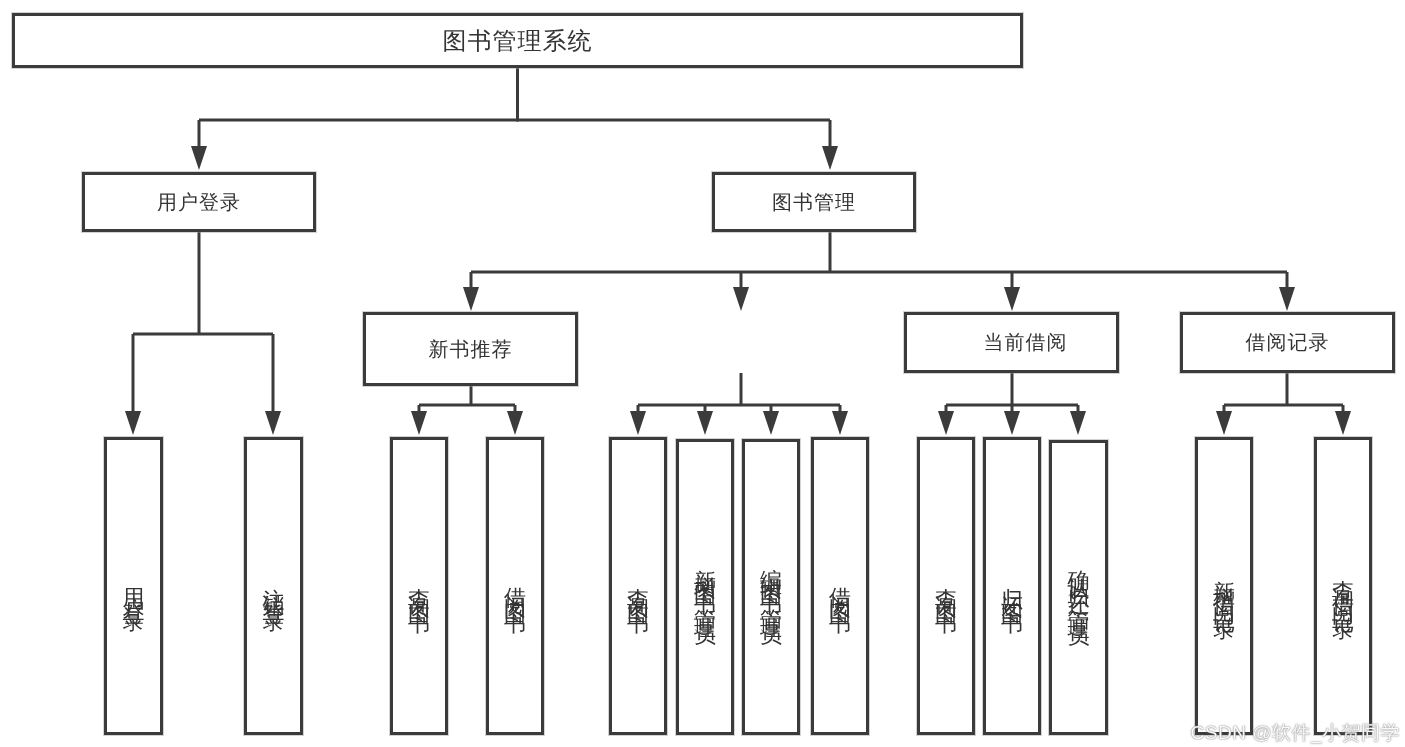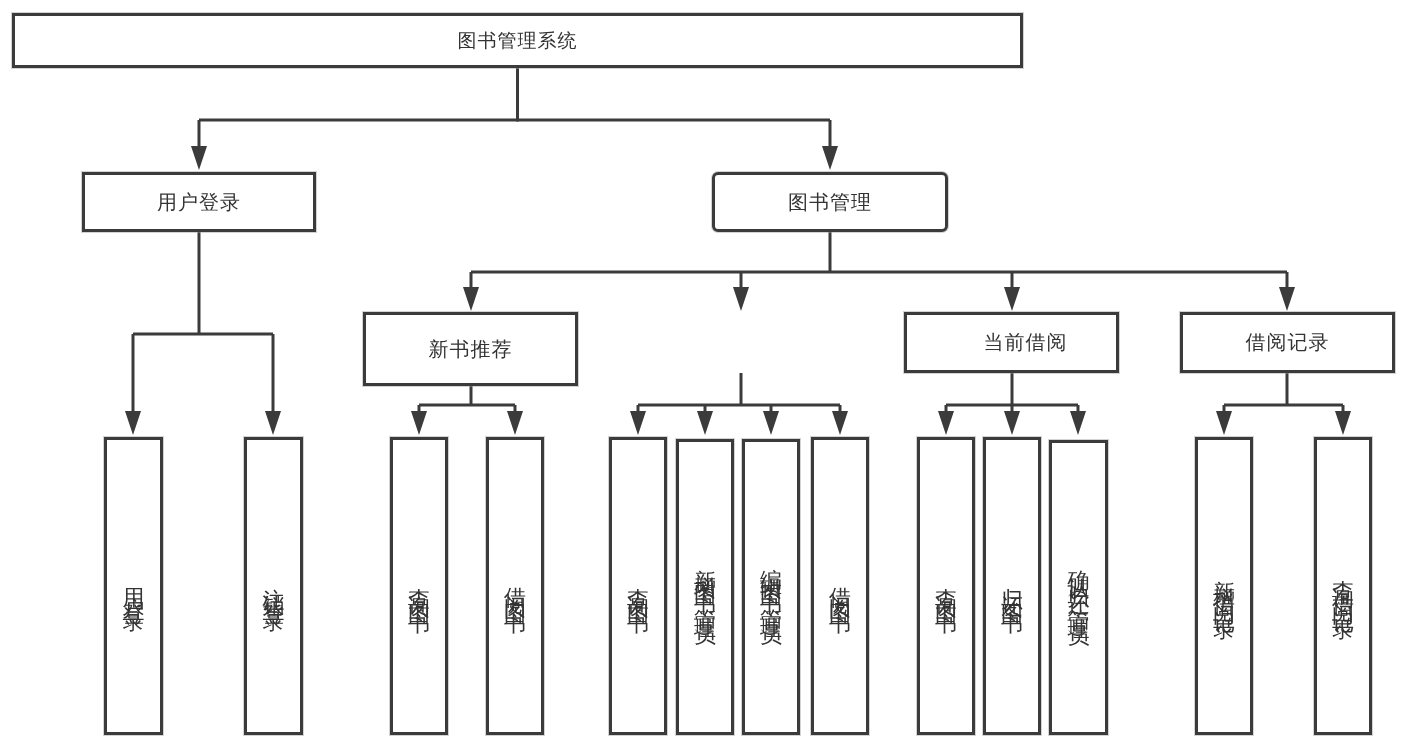--- a/index.html
+++ b/index.html
@@ -25,21 +25,21 @@
     display: flex;
     align-items: center;
     justify-content: center;
     color: #333333;
   }
   .node.h span {
     font-size: 20px;
     letter-spacing: 1px;
     white-space: nowrap;
   }
-  .node.root span { font-size: 19px; }
+  .node.root span { font-size: 24px; }
   .node.v span {
     writing-mode: vertical-rl;
     text-orientation: mixed;
     font-size: 22px;
     line-height: 1;
     letter-spacing: 8px;
   }
   .watermark {
     position: absolute;
     right: 5px;
@@ -119,21 +119,21 @@
     <polygon points="1335,411 1351,411 1343,435" fill="#3b3b3b" stroke="none"></polygon>
   </svg>
 
   <div class="node h root" style="left:12px; top:13px; width:1011px; height:55px;">
     <span>图书管理系统</span>
   </div>
 
   <div class="node h" style="left:82px; top:172px; width:234px; height:60px;">
     <span>用户登录</span>
   </div>
-  <div class="node h" style="left:712px; top:172px; width:236px; height:60px;border-radius:6px;">
+  <div class="node h" style="left:712px; top:172px; width:204px; height:60px;">
     <span>图书管理</span>
   </div>
 
   <div class="node h" style="left:363px; top:312px; width:215px; height:74px;">
     <span>新书推荐</span>
   </div>
   <div class="node h" style="left:904px; top:312px; width:215px; height:61px;padding-left:28px;">
     <span>当前借阅</span>
   </div>
   <div class="node h" style="left:1180px; top:312px; width:215px; height:61px;">
@@ -177,14 +177,15 @@
     <span>确认归还（管理员）</span>
   </div>
 
   <div class="node v" style="left:1195px; top:437px; width:58px; height:298px;">
     <span>新增借阅记录</span>
   </div>
   <div class="node v" style="left:1314px; top:437px; width:58px; height:298px;">
     <span>查询借阅记录</span>
   </div>
 
+  <div class="watermark">CSDN @软件_小贺同学</div>
 
 </div>
 
 </body></html>

